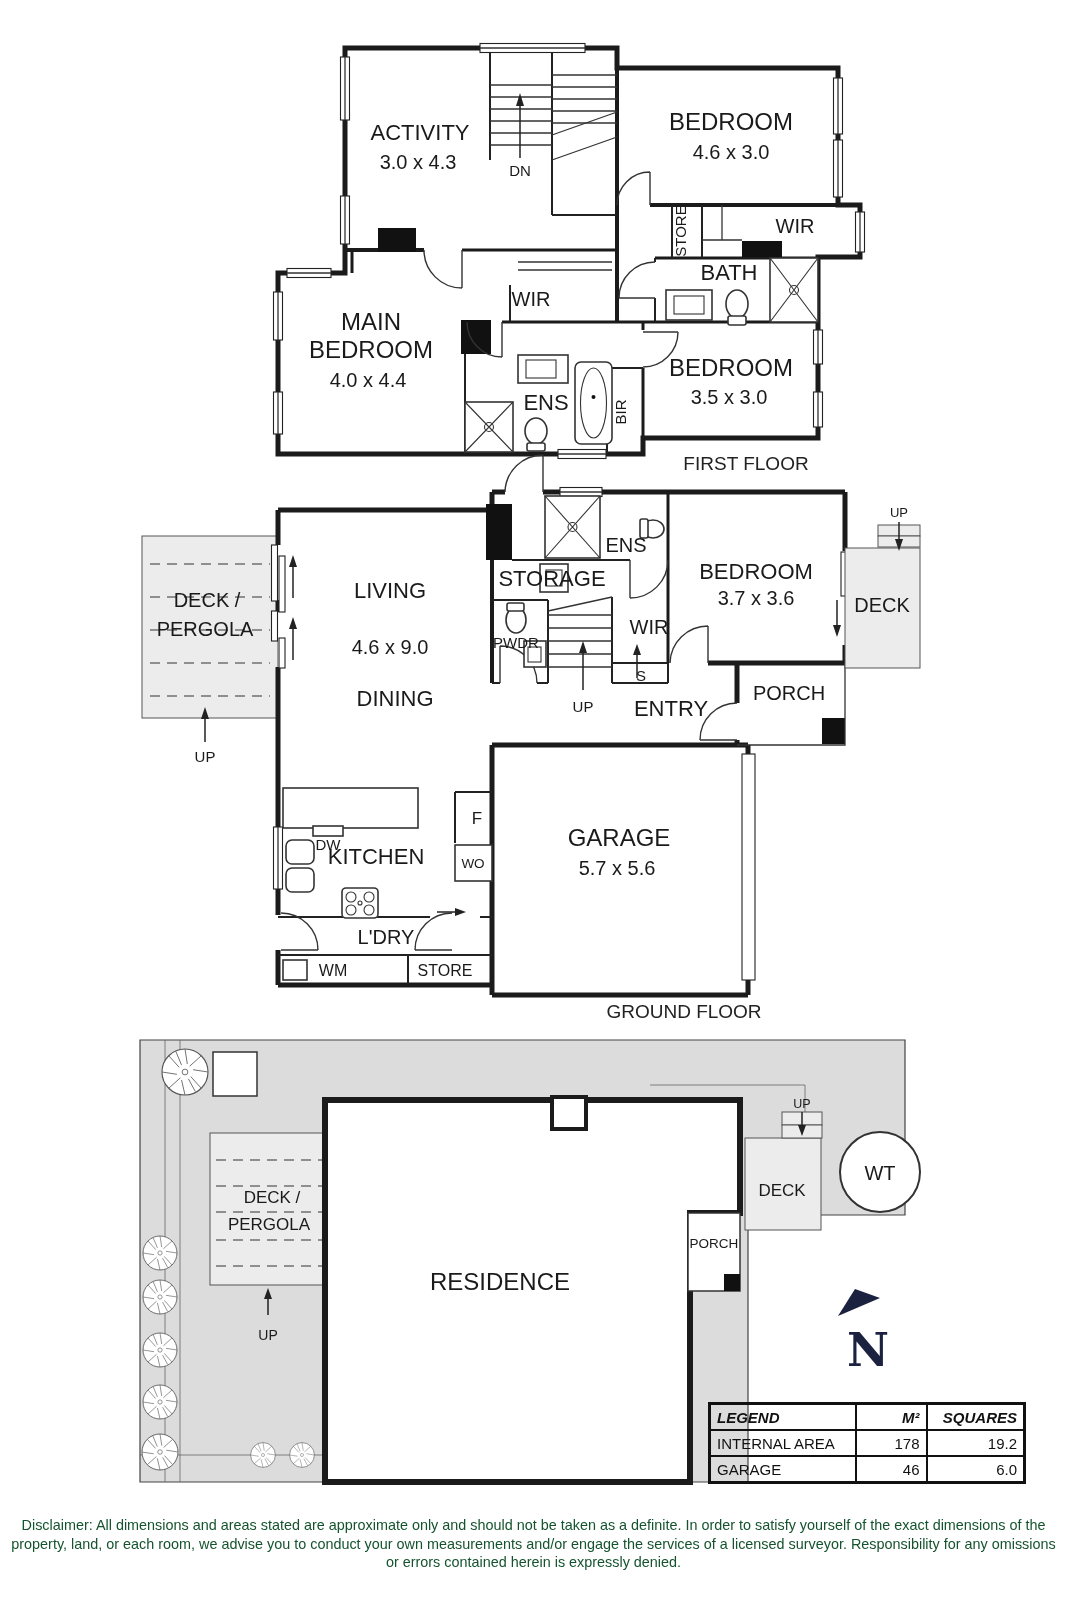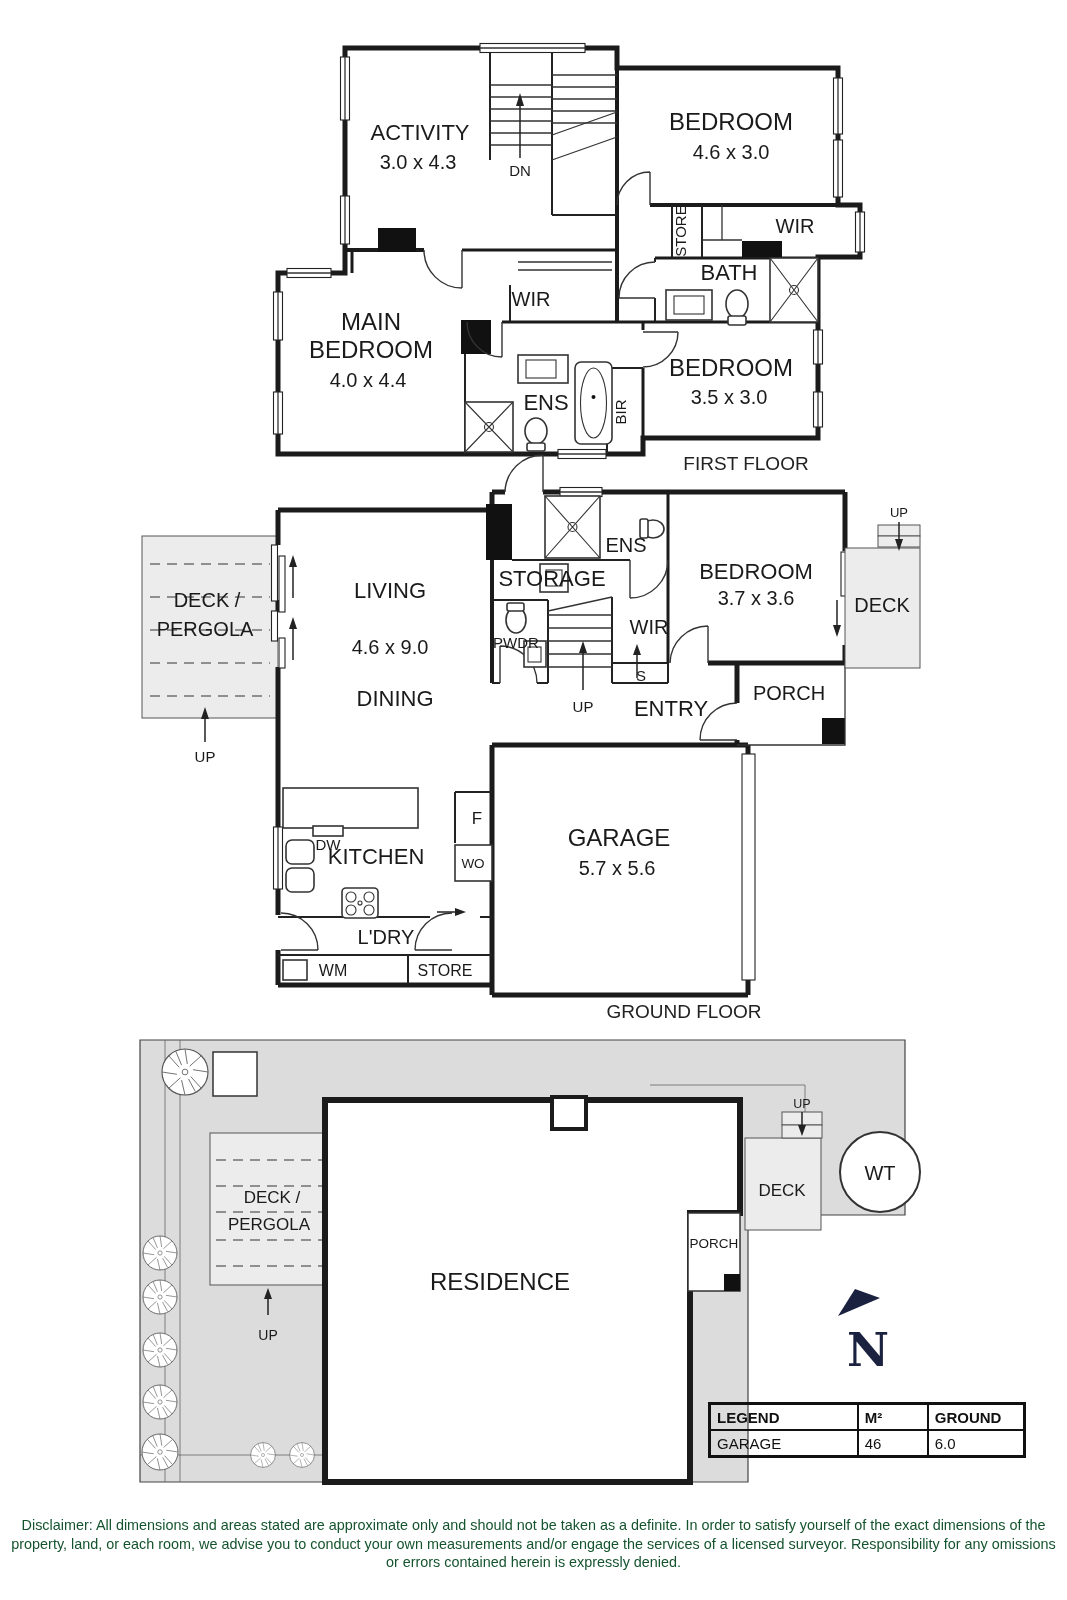--- a/index.html
+++ b/index.html
@@ -21,22 +21,22 @@
   .dash{stroke:#333;stroke-width:1.2;stroke-dasharray:10 7;fill:none;}
   .lbl{font-size:22px;}
   .lbl-lg{font-size:24px;}
   .dim{font-size:20px;}
   .sm{font-size:15px;}
   .cap{font-size:19px;fill:#222;}
   .tree{stroke:#555;stroke-width:1;fill:#fff;}
   .twig{stroke:#666;stroke-width:.8;fill:none;}
   #legend{position:absolute;left:708px;top:1402px;width:318px;border-collapse:collapse;}
   #legend td{border:2px solid #111;height:24px;font-size:15px;color:#111;padding:0 6px;}
-  #legend tr.hdr td{font-weight:bold;}
-  #legend td.c{text-align:left;}
+  #legend tr.hdr td{font-weight:bold;font-style:italic;}
+  #legend td.c{text-align:right;}
   #legend{border:3px solid #111;}
   #disclaimer{position:absolute;left:0;top:1516px;width:1067px;text-align:center;
     font-size:14.4px;line-height:1.3;color:#14532d;padding:0 6px;box-sizing:border-box;}
 </style>
 </head>
 <body>
 
 
 
 <svg width="1067" height="1505" viewBox="0 0 1067 1505">
@@ -368,21 +368,26 @@
     <text class="dim" x="880" y="1180">WT</text>
   </g>
 </svg>
 
 
 <table id="legend">
   <tbody>
       <tr class="hdr">
     <td style="width:155px">LEGEND</td>
     <td class="c" style="width:68px">M²</td>
-    <td class="c" style="width:87px">GROUND</td>
+    <td class="c" style="width:87px">SQUARES</td>
+  </tr>
+  <tr>
+    <td>INTERNAL AREA</td>
+    <td class="c">178</td>
+    <td class="c">19.2</td>
   </tr>
   <tr>
     <td>GARAGE</td>
     <td class="c">46</td>
     <td class="c">6.0</td>
   </tr>
 </tbody>
   </table>
 
 

